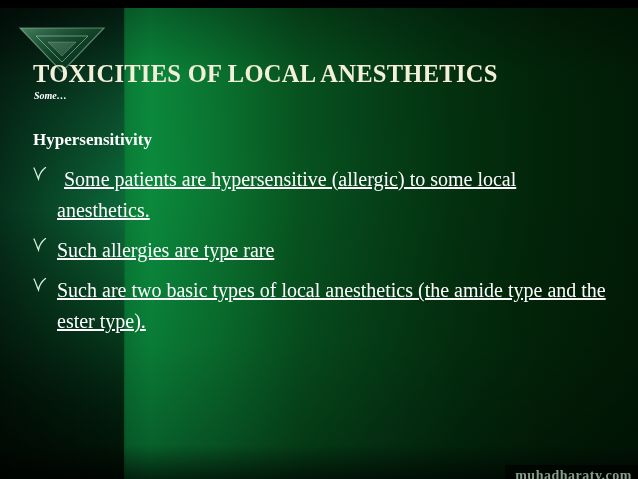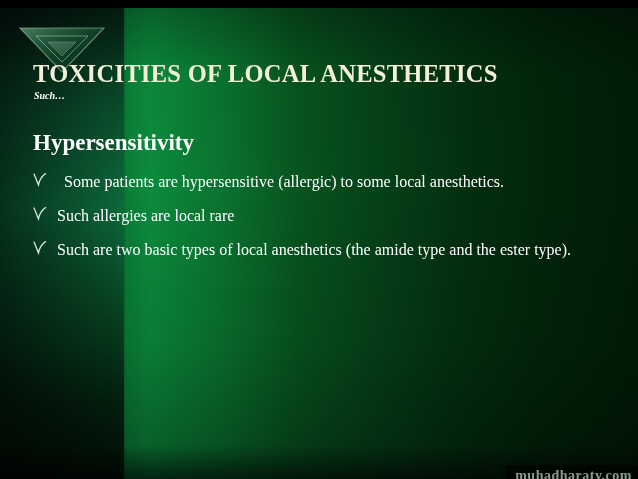--- a/index.html
+++ b/index.html
@@ -113,45 +113,46 @@
   }
 
   
   .body-area {
     position: absolute;
     left: 33px;
     top: 122px;
     width: 580px;
   }
   .subhead {
-    font-size: 23px;
+    font-size: 17px;
     font-weight: bold;
     color: #ffffff;
     margin: 0 0 14px 0;
     font-family: "Liberation Serif", serif;
   }
   .bullet-row {
     position: relative;
     display: flex;
     align-items: flex-start;
     margin-bottom: 9px;
   }
   .bullet-mark {
     flex: 0 0 auto;
     width: 24px;
     padding-top: 3px;
     color: #cfe8d2;
     line-height: 1;
   }
   .bullet-text {
     flex: 1 1 auto;
-    font-size: 16px;
+    font-size: 20px;
     color: #ffffff;
     line-height: 1.55;
     font-family: "Liberation Serif", serif;
+    text-decoration: underline;
   }
   .indent-space {
     display: inline-block;
     width: 7px;
   }
 
   
   .watermark {
     position: absolute;
     right: 0;
@@ -190,41 +191,41 @@
           <stop offset="100%" stop-color="#04240f" stop-opacity="0.2"></stop>
         </linearGradient>
       </defs>
       <polygon points="6,4 90,4 48,48" fill="url(#lg1)" stroke="#a8d9b8" stroke-opacity="0.5" stroke-width="1.2"></polygon>
       <polygon points="22,12 74,12 48,38" fill="none" stroke="#cfeedd" stroke-opacity="0.45" stroke-width="1"></polygon>
       <polygon points="34,18 62,18 48,32" fill="#d8f0e2" fill-opacity="0.18" stroke="#e6fff0" stroke-opacity="0.25" stroke-width="0.8"></polygon>
     </svg>
   </div>
 
   <div class="title">TOXICITIES OF LOCAL ANESTHETICS</div>
-  <div class="cont">Such…</div>
+  <div class="cont">Some…</div>
 
   <div class="body-area">
     <div class="subhead">Hypersensitivity</div>
 
     <div class="bullet-row">
       <div class="bullet-mark">
         <svg width="14" height="14" viewBox="0 0 14 14" xmlns="http://www.w3.org/2000/svg">
           <path d="M1,1 C3,5 4,9 5.5,12 C6,8.5 8,4 12.5,0.5" fill="none" stroke="#d7ecd9" stroke-width="1.3" stroke-linecap="round"></path>
         </svg>
       </div>
       <div class="bullet-text"><span class="indent-space"></span><span>Some patients are hypersensitive (allergic) to some local anesthetics.</span></div>
     </div>
 
     <div class="bullet-row">
       <div class="bullet-mark">
         <svg width="14" height="14" viewBox="0 0 14 14" xmlns="http://www.w3.org/2000/svg">
           <path d="M1,1 C3,5 4,9 5.5,12 C6,8.5 8,4 12.5,0.5" fill="none" stroke="#d7ecd9" stroke-width="1.3" stroke-linecap="round"></path>
         </svg>
       </div>
-      <div class="bullet-text">Such allergies are local rare</div>
+      <div class="bullet-text">Such allergies are type rare</div>
     </div>
 
     <div class="bullet-row">
       <div class="bullet-mark">
         <svg width="14" height="14" viewBox="0 0 14 14" xmlns="http://www.w3.org/2000/svg">
           <path d="M1,1 C3,5 4,9 5.5,12 C6,8.5 8,4 12.5,0.5" fill="none" stroke="#d7ecd9" stroke-width="1.3" stroke-linecap="round"></path>
         </svg>
       </div>
       <div class="bullet-text">Such are two basic types of local anesthetics (the amide type and the ester type).</div>
     </div>

